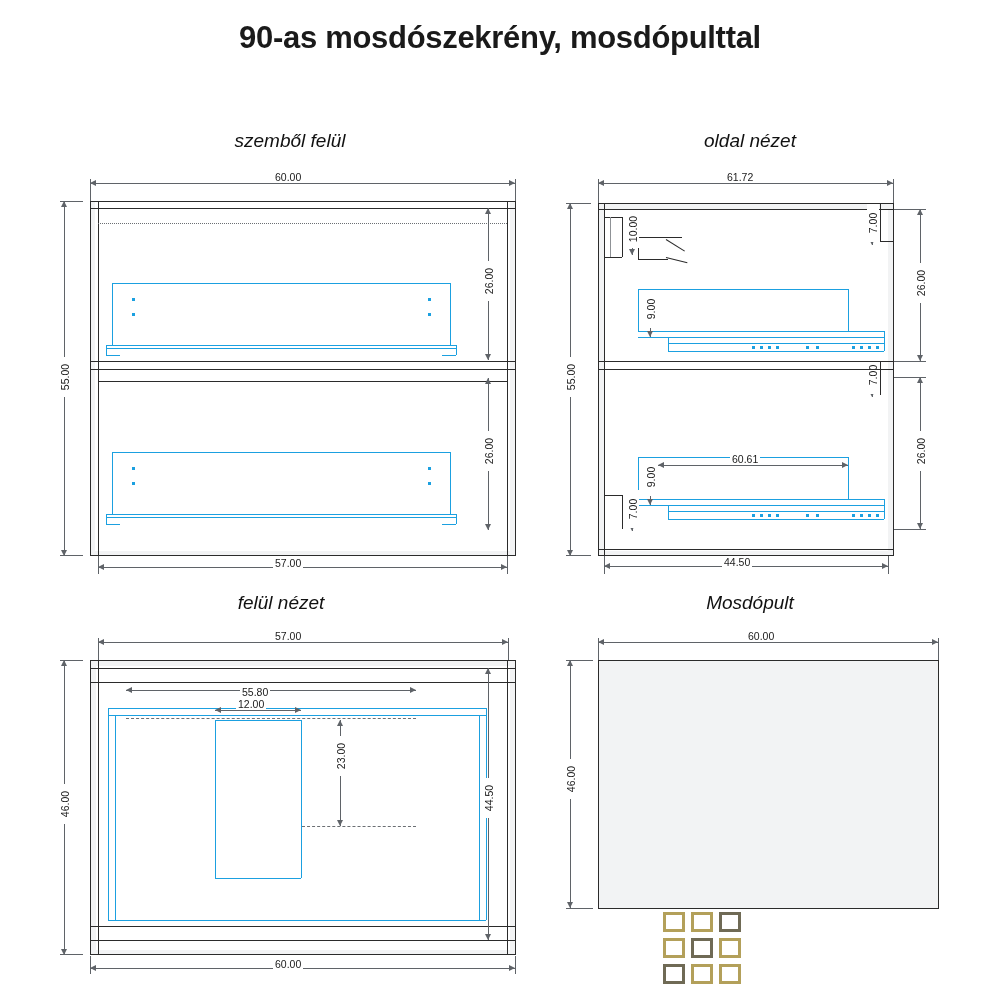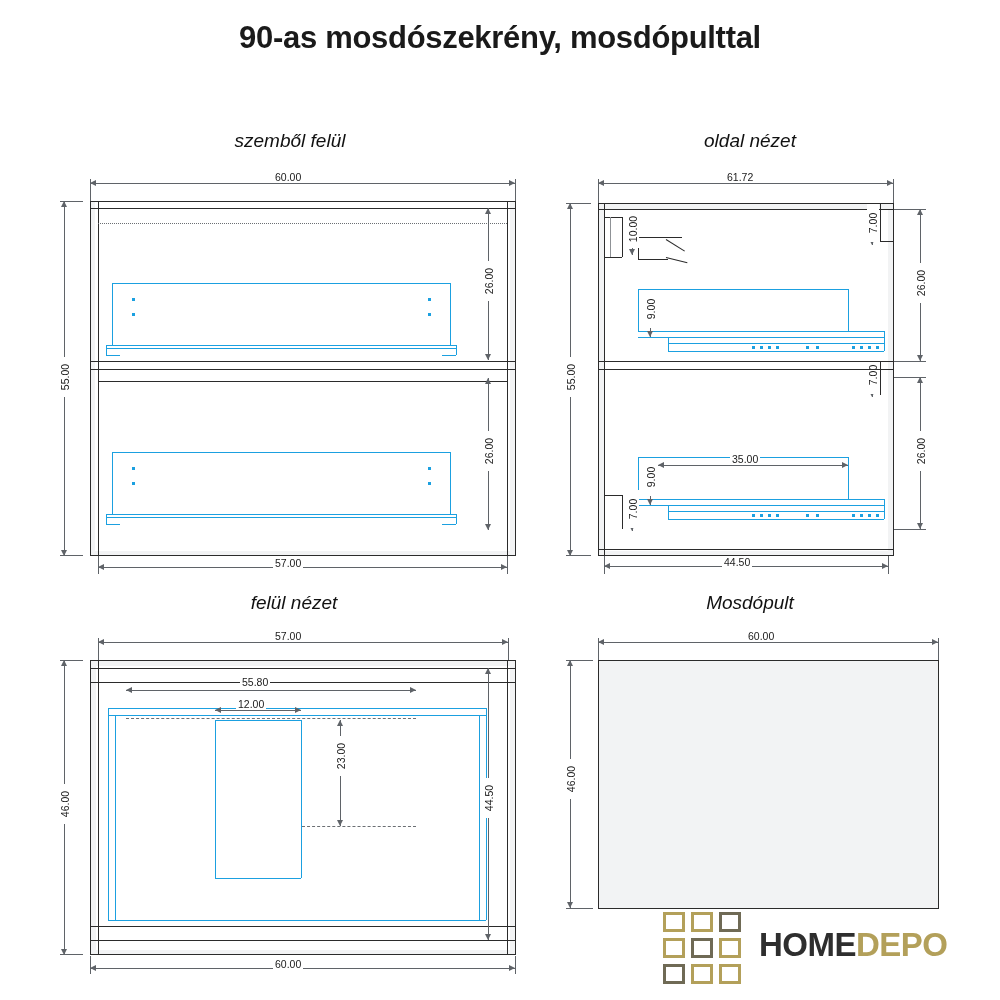--- a/index.html
+++ b/index.html
@@ -84,21 +84,21 @@
   .logo-text .home { color:#2e2e2e; }
   .logo-text .depo { color:#b3a05a; }
 </style>
 </head>
 <body>
 
 <div class="page-title">90-as mosdószekrény, mosdópulttal</div>
 
 <div class="view-title" style="left:130px; top:130px; width:320px;">szemből felül</div>
 <div class="view-title" style="left:590px; top:130px; width:320px;">oldal nézet</div>
-<div class="view-title" style="left:134px; top:592px; width:320px;">felül nézet</div>
+<div class="view-title" style="left:121px; top:592px; width:320px;">felül nézet</div>
 <div class="view-title" style="left:590px; top:592px; width:320px;">Mosdópult</div>
 
 <div class="panel" style="left:40px; top:165px; width:460px; height:400px;">
 
   <div class="ln h dim" style="left:50px; top:18px; width:425px;"></div>
   <div class="arrowL" style="left:50px; top:15px;"></div>
   <div class="arrowR" style="left:469px; top:15px;"></div>
   <div class="ln v dim" style="left:50px; top:14px; height:9px;"></div>
   <div class="ln v dim" style="left:475px; top:14px; height:9px;"></div>
   <div class="dimtxt" style="left:233px; top:6px;">60.00</div>
@@ -277,21 +277,21 @@
   <div class="ln" style="left:266px; top:349px; width:3px; height:3px; background:#1ba0e0;"></div>
   <div class="ln" style="left:276px; top:349px; width:3px; height:3px; background:#1ba0e0;"></div>
   <div class="ln" style="left:312px; top:349px; width:3px; height:3px; background:#1ba0e0;"></div>
   <div class="ln" style="left:320px; top:349px; width:3px; height:3px; background:#1ba0e0;"></div>
   <div class="ln" style="left:328px; top:349px; width:3px; height:3px; background:#1ba0e0;"></div>
   <div class="ln" style="left:336px; top:349px; width:3px; height:3px; background:#1ba0e0;"></div>
 
   <div class="ln h dim" style="left:118px; top:300px; width:190px;"></div>
   <div class="arrowL" style="left:118px; top:297px;"></div>
   <div class="arrowR" style="left:302px; top:297px;"></div>
-  <div class="dimtxt" style="left:190px; top:288px;">35.00</div>
+  <div class="dimtxt" style="left:190px; top:288px;">60.61</div>
 
   <div class="ln v dim" style="left:110px; top:296px; height:44px;"></div>
   <div class="arrowU" style="left:107px; top:296px;"></div>
   <div class="arrowD" style="left:107px; top:334px;"></div>
   <div class="dimtxt v" style="left:92px; top:306px; width:38px; text-align:center;">9.00</div>
 
   <div class="ln h" style="left:64px; top:330px; width:18px;"></div>
   <div class="ln v" style="left:82px; top:330px; height:34px;"></div>
   <div class="ln v dim" style="left:92px; top:334px; height:32px;"></div>
   <div class="arrowU" style="left:89px; top:334px;"></div>
@@ -368,21 +368,21 @@
   <div class="ln v blue" style="left:261px; top:100px; height:158px;"></div>
   <div class="ln h blue" style="left:175px; top:258px; width:86px;"></div>
   <div class="fill-white" style="left:176px; top:101px; width:84px; height:156px;"></div>
 
   <div class="dashed-h" style="left:86px; top:98px; width:290px;"></div>
   <div class="dashed-h" style="left:262px; top:206px; width:114px;"></div>
 
   <div class="ln h dim" style="left:86px; top:70px; width:290px;"></div>
   <div class="arrowL" style="left:86px; top:67px;"></div>
   <div class="arrowR" style="left:370px; top:67px;"></div>
-  <div class="dimtxt" style="left:200px; top:56px;">55.80</div>
+  <div class="dimtxt" style="left:200px; top:66px;">55.80</div>
 
   <div class="ln h dim" style="left:175px; top:90px; width:86px;"></div>
   <div class="arrowL" style="left:175px; top:87px;"></div>
   <div class="arrowR" style="left:255px; top:87px;"></div>
   <div class="dimtxt" style="left:196px; top:78px;">12.00</div>
 
   <div class="ln v dim" style="left:300px; top:100px; height:106px;"></div>
   <div class="arrowU" style="left:297px; top:100px;"></div>
   <div class="arrowD" style="left:297px; top:200px;"></div>
   <div class="dimtxt v" style="left:281px; top:130px; width:40px; text-align:center;">23.00</div>
@@ -441,16 +441,13 @@
     <div class="logo-sq" style="left:0px;  top:0px;"></div>
     <div class="logo-sq" style="left:28px; top:0px;"></div>
     <div class="logo-sq dark" style="left:56px; top:0px;"></div>
     <div class="logo-sq" style="left:0px;  top:26px;"></div>
     <div class="logo-sq dark" style="left:28px; top:26px;"></div>
     <div class="logo-sq" style="left:56px; top:26px;"></div>
     <div class="logo-sq dark" style="left:0px;  top:52px;"></div>
     <div class="logo-sq" style="left:28px; top:52px;"></div>
     <div class="logo-sq" style="left:56px; top:52px;"></div>
   </div>
-  <div class="logo-text">
-    <span class="home">HOME</span><span class="depo">DEPO</span>
-  </div>
 </div>
 
 </body></html>

